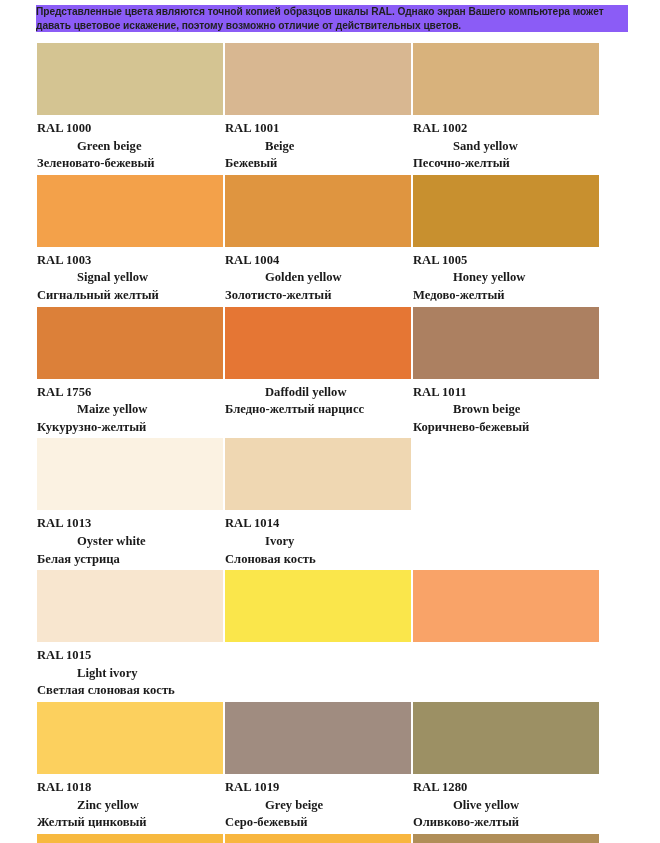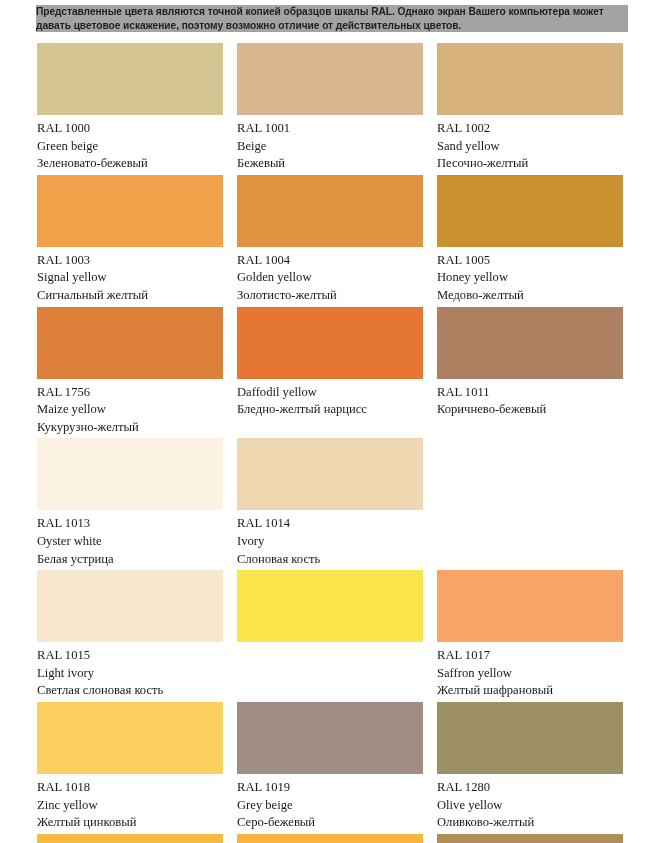--- a/index.html
+++ b/index.html
@@ -27,35 +27,36 @@
     position: absolute;
     left: 36px;
     top: 5px;
     width: 592px;
     font-family: "Liberation Sans", "DejaVu Sans", sans-serif;
     font-size: 10.2px;
     font-weight: bold;
     line-height: 13.5px;
     color: #1f1f1f;
     letter-spacing: -0.05px;
-    background: #a3a3a3;
+    background: #8b5cf6;
   }
 
   
   .grid {
     position: absolute;
     left: 37px;
     top: 43px;
     width: 584px;
   }
 
   .row {
     display: flex;
-    gap: 14px;
+    gap: 2px;
     width: 584px;
+    font-weight: bold;
   }
 
   .cell {
     width: 186px;
     flex: 0 0 186px;
   }
 
   .swatch {
     width: 186px;
     height: 72px;
@@ -67,21 +68,21 @@
     padding-top: 5px;
     padding-bottom: 2px;
     font-family: "Liberation Serif", "DejaVu Serif", serif;
     font-size: 12.6px;
     line-height: 17.6px;
     color: #1a1a1a;
     white-space: nowrap;
   }
 
   .caption .code   { display: block; }
-  .caption .en     { display: block; }
+  .caption .en     { display: block; margin-left: 40px; }
   .caption .ru     { display: block; }
 
   
   .row-clipped .swatch { height: 72px; }
 </style>
 </head>
 <body>
 
 <div class="page">
 
@@ -153,20 +154,21 @@
           <div class="swatch" style="background: rgb(229, 118, 52);"></div>
           <div class="caption">
             <span class="en">Daffodil yellow</span>
             <span class="ru">Бледно-желтый нарцисс</span>
           </div>
         </div>
         <div class="cell">
           <div class="swatch" style="background: rgb(172, 128, 97);"></div>
           <div class="caption">
             <span class="code">RAL 1011</span>
+            <span class="en">Brown beige</span>
             <span class="ru">Коричнево-бежевый</span>
           </div>
         </div>
       </div>
       <div class="row">
         <div class="cell">
           <div class="swatch" style="background: rgb(251, 242, 226);"></div>
           <div class="caption">
             <span class="code">RAL 1013</span>
             <span class="en">Oyster white</span>
@@ -189,25 +191,20 @@
             <span class="code">RAL 1015</span>
             <span class="en">Light ivory</span>
             <span class="ru">Светлая слоновая кость</span>
           </div>
         </div>
         <div class="cell">
           <div class="swatch" style="background: rgb(250, 230, 75);"></div>
         </div>
         <div class="cell">
           <div class="swatch" style="background: rgb(249, 163, 104);"></div>
-          <div class="caption">
-            <span class="code">RAL 1017</span>
-            <span class="en">Saffron yellow</span>
-            <span class="ru">Желтый шафрановый</span>
-          </div>
         </div>
       </div>
       <div class="row">
         <div class="cell">
           <div class="swatch" style="background: rgb(252, 208, 94);"></div>
           <div class="caption">
             <span class="code">RAL 1018</span>
             <span class="en">Zinc yellow</span>
             <span class="ru">Желтый цинковый</span>
           </div>

